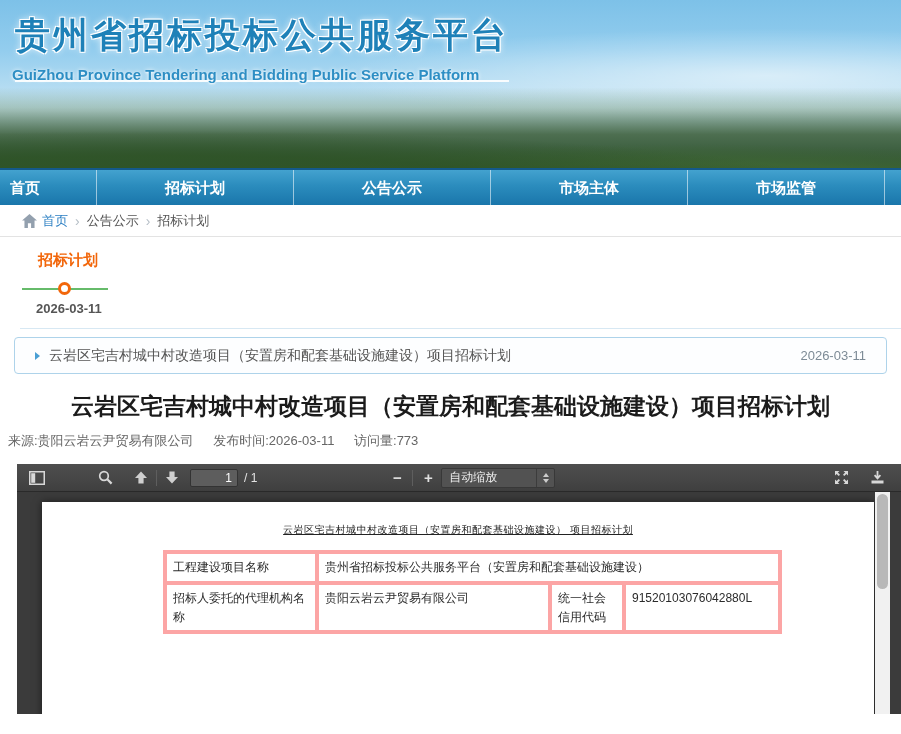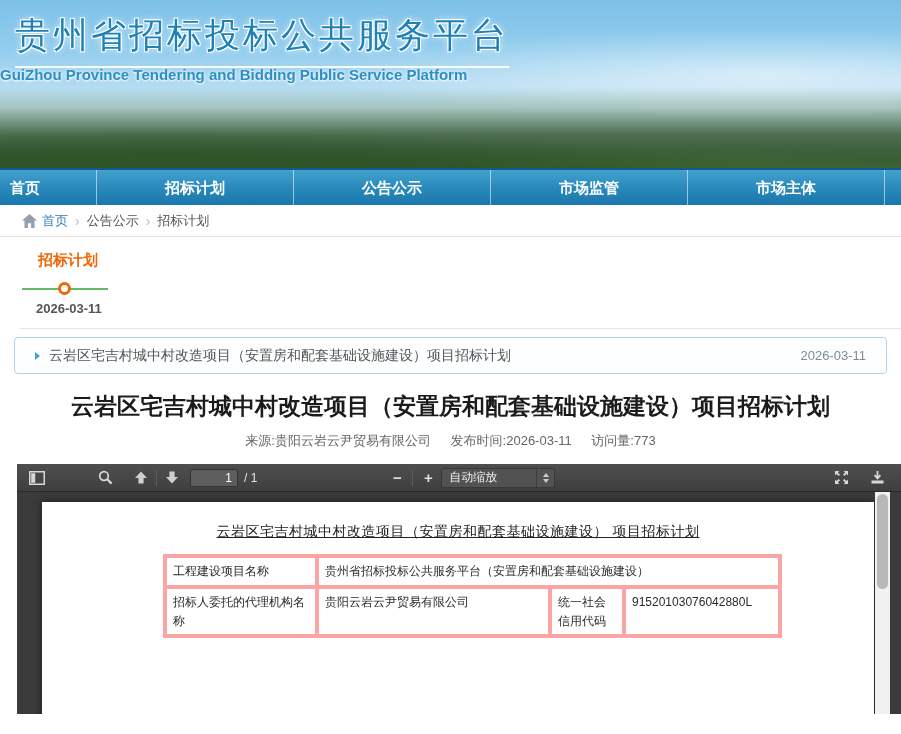--- a/index.html
+++ b/index.html
@@ -9,24 +9,24 @@
   
   .banner { position:relative; width:901px; height:168px; overflow:hidden;
     background:
       radial-gradient(ellipse 120% 55% at 18% 112%, rgba(47,84,40,.95) 35%, rgba(47,84,40,0) 62%),
       radial-gradient(ellipse 90% 45% at 75% 115%, rgba(62,102,52,.9) 40%, rgba(62,102,52,0) 65%),
       linear-gradient(180deg, rgba(0,0,0,0) 52%, rgba(90,130,90,.35) 64%, rgba(58,92,54,.85) 80%, #2e5130 100%),
       radial-gradient(ellipse 70% 40% at 85% 45%, rgba(255,255,255,.55) 0%, rgba(255,255,255,0) 70%),
       linear-gradient(180deg, #7dc1e8 0%, #93cdee 30%, #b4dcf2 52%, #cfe9f6 66%, #9fc3d4 100%);
   }
   .banner-title { position:absolute; left:15px; top:12px; display:inline-block;
-    font-size:35px; font-weight:normal; letter-spacing:3px; color:#1e81b8;
+    font-size:35px; font-weight:bold; letter-spacing:3px; color:#1e81b8;
     text-shadow:1px 1px 0 #fff,-1px -1px 0 #fff,1px -1px 0 #fff,-1px 1px 0 #fff,0 0 7px rgba(255,255,255,.95);
-    border-bottom:2px solid rgba(255,255,255,.9); padding-bottom:7px; }
-  .banner-sub { position:absolute; left:0; top:66px; font-size:15px; font-weight:bold;
+    border-bottom:2px solid rgba(255,255,255,.9); padding-bottom:21px; }
+  .banner-sub { position:absolute; left:12px; top:66px; font-size:15px; font-weight:bold;
     color:#2d8ec4; text-shadow:0 1px 2px rgba(255,255,255,.95), 0 0 4px rgba(255,255,255,.8); }
 
   
   .nav { display:flex; width:901px; height:37px; border-top:2px solid #14598a;
     background:linear-gradient(180deg,#43a2cf 0%, #2b8cbd 45%, #1a76ab 100%); }
   .nav-item { color:#fff; font-size:15px; font-weight:bold; line-height:35px;
     text-align:center; border-right:1px solid rgba(255,255,255,.55); cursor:pointer; flex:1 1 auto; }
   .nav-item:first-child { flex:0 0 97px; text-align:left; padding-left:10px; }
   .nav-tail { flex:0 0 16px; }
 
@@ -54,21 +54,21 @@
     border-radius:4px; background:#fdfeff; display:flex; align-items:center;
     padding:0 20px; cursor:pointer; }
   .notice-arrow { width:0; height:0; border-left:5px solid #4a9fd4; border-top:4px solid transparent;
     border-bottom:4px solid transparent; margin-right:9px; flex:0 0 auto; }
   .notice-title { font-size:14px; color:#555; flex:1 1 auto; white-space:nowrap; overflow:hidden; }
   .notice-date { font-size:13px; color:#7d8b96; margin-left:12px; flex:0 0 auto; }
 
   
   .article-title { margin:16px 28px 0 28px; font-size:23px; font-weight:bold; color:#1b1b1b;
     text-align:center; line-height:1.45; }
-  .article-meta { margin-top:9px; text-align:center; font-size:13px; color:#666; }
+  .article-meta { margin-top:9px; font-size:13px; color:#666; }
   .article-meta span { margin:0 8px; }
 
   
   .pdf-container { position:relative; margin:14px 0 0 17px; width:884px; height:250px;
     background:#3b3b3b; overflow:hidden; }
   .pdf-toolbar { position:relative; height:28px; display:flex; align-items:center;
     background:linear-gradient(180deg,#4e4e4e 0%, #474747 50%, #3f3f3f 100%);
     border-bottom:1px solid #2a2a2a; }
   .tb-btn { display:flex; align-items:center; justify-content:center; width:24px; height:22px;
     border-radius:2px; cursor:pointer; flex:0 0 auto; }
@@ -84,21 +84,21 @@
   .zoom-select-arrows { flex:0 0 18px; height:100%; border-left:1px solid #3c3c3c;
     display:flex; flex-direction:column; align-items:center; justify-content:center; gap:2px; }
   .tri-up { width:0; height:0; border-left:3.5px solid transparent; border-right:3.5px solid transparent;
     border-bottom:4px solid #ccc; }
   .tri-down { width:0; height:0; border-left:3.5px solid transparent; border-right:3.5px solid transparent;
     border-top:4px solid #ccc; }
 
   .pdf-viewport { position:absolute; left:0; top:28px; right:0; bottom:0; }
   .pdf-page { position:absolute; left:25px; top:10px; width:832px; height:420px; background:#fff;
     box-shadow:0 0 8px rgba(0,0,0,.55); }
-  .doc-title { margin-top:21px; text-align:center; font-size:14px; color:#222;
+  .doc-title { margin-top:21px; text-align:center; font-size:10px; color:#222;
     text-decoration:underline; letter-spacing:.5px; }
   .doc-table { margin:13px 0 0 121px; border-collapse:collapse; width:615px;
     font-size:12px; color:#2b2b2b; table-layout:fixed; }
   .doc-table td { border:4px solid #fca5a5; padding:4px 6px; vertical-align:top; line-height:1.55;
     word-break:break-all; }
 
   .pdf-scrollbar { position:absolute; left:858px; top:0; bottom:0; width:15px; background:#f1f1f1; }
   .pdf-scroll-thumb { position:absolute; left:2px; top:2px; width:11px; height:95px;
     background:#b8b8b8; border-radius:6px; cursor:pointer; }
 
@@ -109,22 +109,22 @@
 
 <div class="banner">
   <div class="banner-title">贵州省招标投标公共服务平台</div>
   <div class="banner-sub">GuiZhou Province Tendering and Bidding Public Service Platform</div>
 </div>
 
 <div class="nav">
   <div class="nav-item">首页</div>
   <div class="nav-item">招标计划</div>
   <div class="nav-item">公告公示</div>
+  <div class="nav-item">市场主体</div>
   <div class="nav-item">市场监管</div>
-  <div class="nav-item">市场主体</div>
   <div class="nav-tail"></div>
 </div>
 
 <div class="breadcrumb">
   <svg class="crumb-home-icon" viewBox="0 0 16 15">
     <path d="M8 0 L16 7 H13.4 V15 H9.7 V10 H6.3 V15 H2.6 V7 H0 Z" fill="#93a0ae"></path>
   </svg>
   <span class="crumb-link">首页</span>
   <span class="crumb-sep">›</span>
   <span class="crumb-current">公告公示</span>

